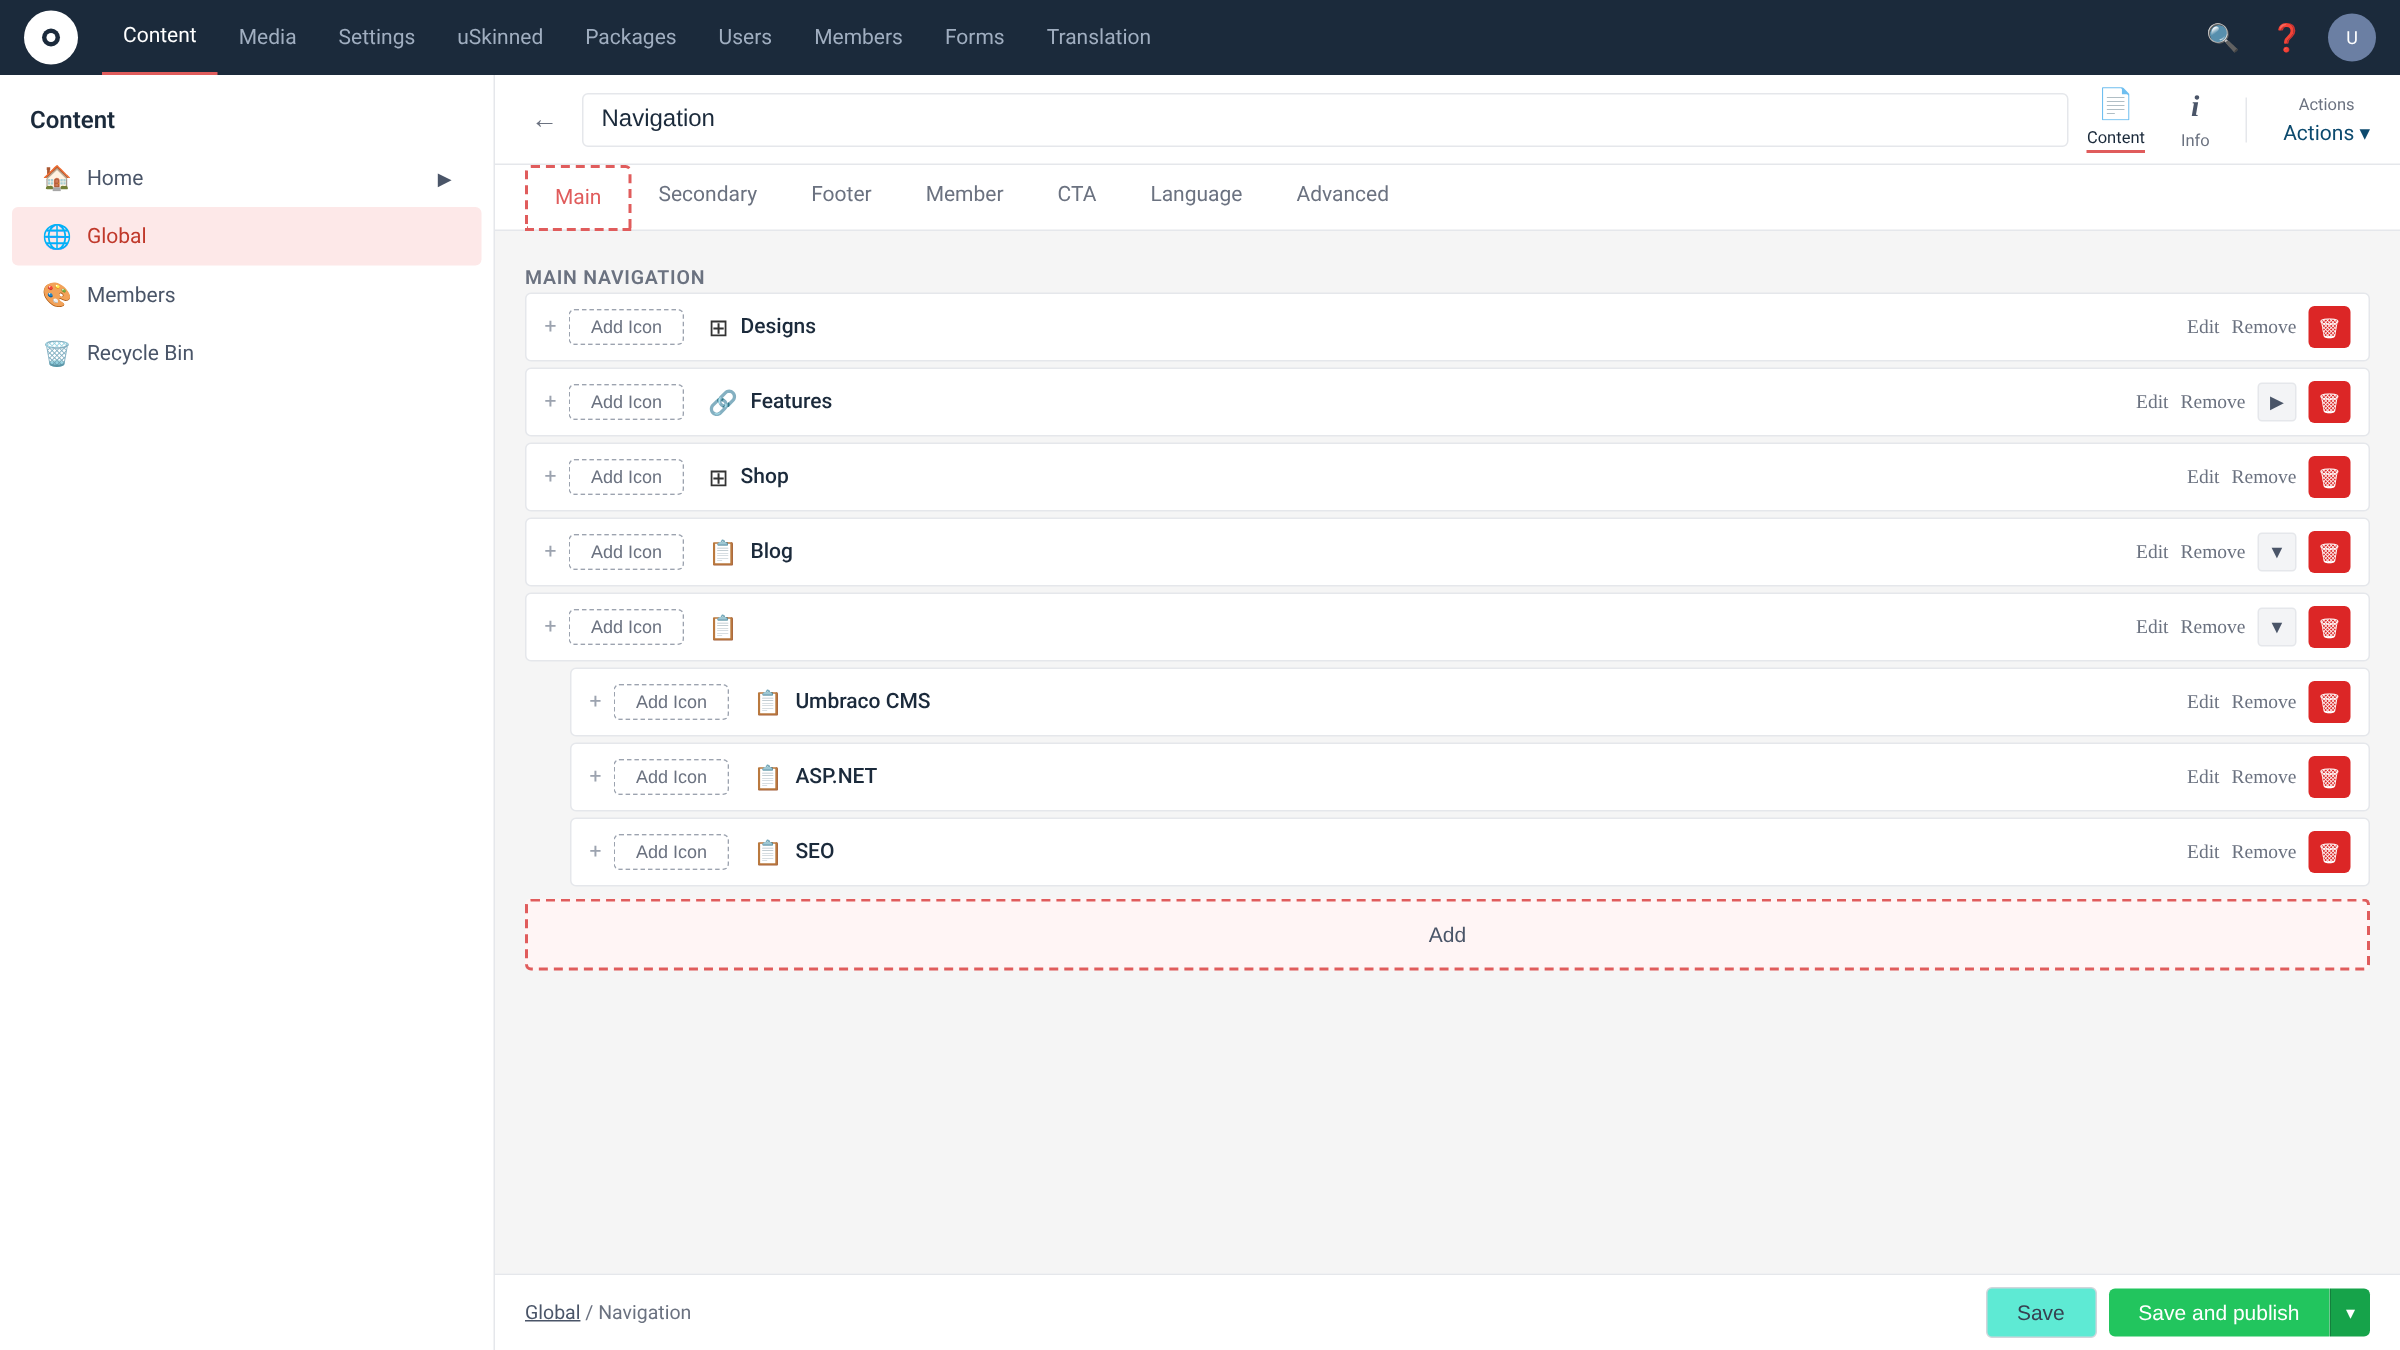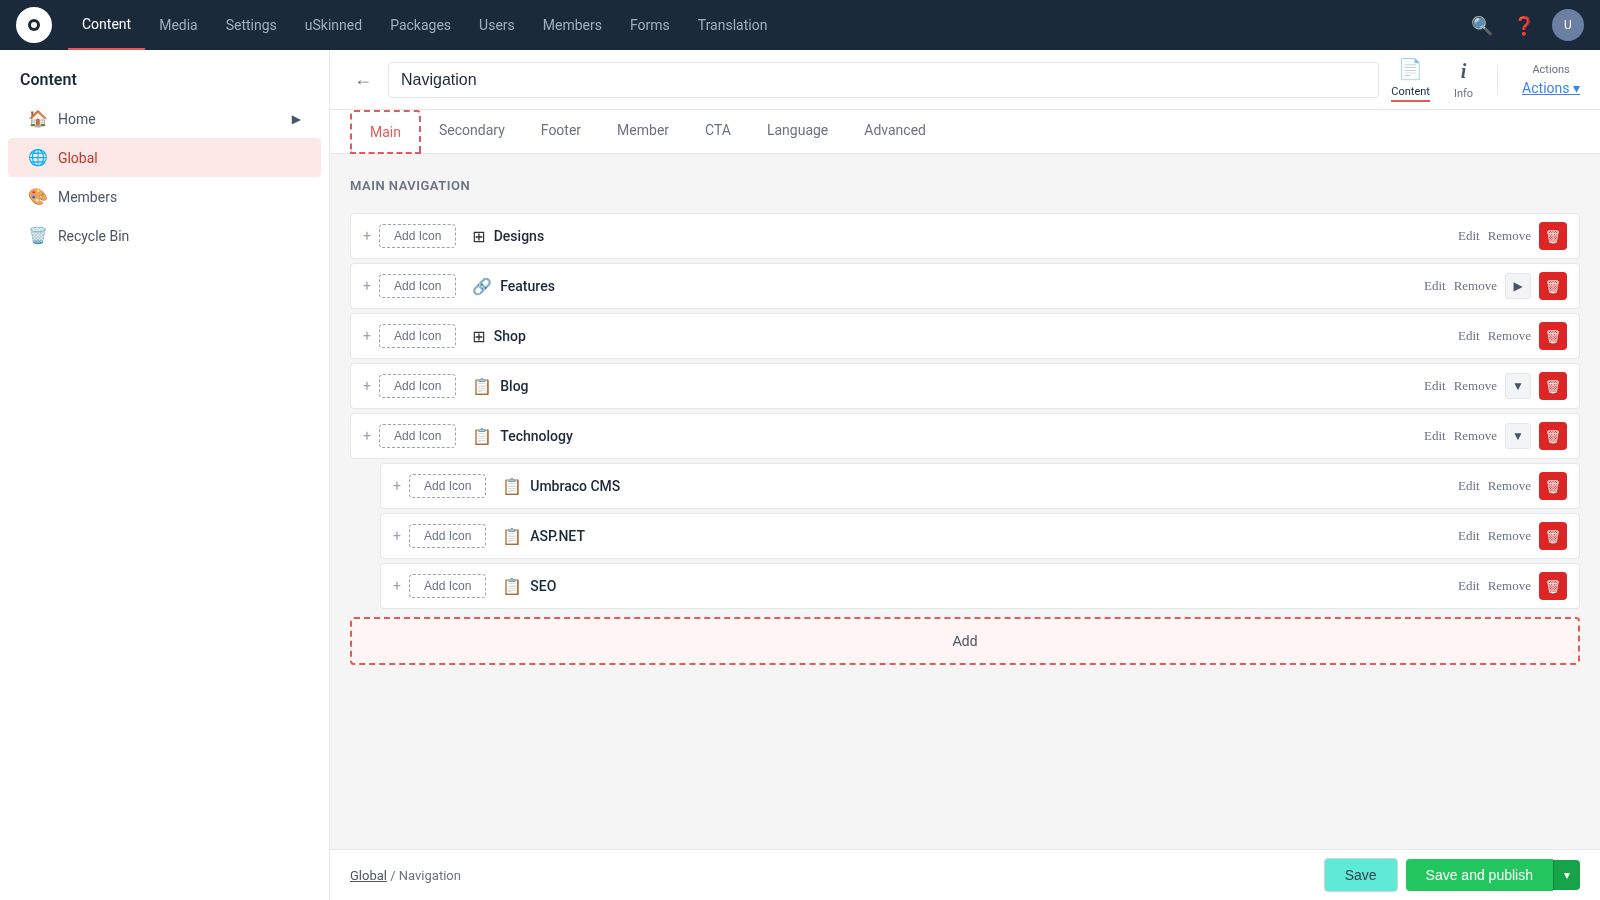--- a/index.html
+++ b/index.html
@@ -181,21 +181,21 @@
       flex: 1;
       overflow-y: auto;
       padding: 24px 20px;
     }
 
     
     .section-title {
       font-size: 13px;
       font-weight: 600;
       color: #6b7280;
-      margin-bottom: 20px;
+      margin-bottom: 2px;
       text-transform: uppercase;
       letter-spacing: 0.5px;
     }
 
     
     .nav-items-container {
       display: flex;
       flex-direction: column;
       gap: 4px;
     }
@@ -408,21 +408,21 @@
           <span class="action-icon">📄</span>
           <span>Content</span>
         </div>
         <div class="header-action-item">
           <span class="action-icon" style="font-style:italic;font-family:serif;font-size:20px;font-weight:bold;">i</span>
           <span>Info</span>
         </div>
         <div class="header-actions-divider"></div>
         <div class="header-action-item">
           <span>Actions</span>
-          <span style="font-size:14px;color:#3b82f6;text-decoration:underline;">Actions ▾</span>
+          <span style="font-size:14px;color:#0c4a6e;">Actions ▾</span>
         </div>
       </div>
     </div>
 
     <div class="tabs-bar">
       <div class="tab-item active">Main</div>
       <div class="tab-item">Secondary</div>
       <div class="tab-item">Footer</div>
       <div class="tab-item">Member</div>
       <div class="tab-item">CTA</div>
@@ -482,21 +482,20 @@
             <a class="nav-item-action-link">Remove</a>
             <div class="nav-item-chevron">▼</div>
             <button class="nav-item-delete-btn">🗑</button>
           </div>
         </div>
 
         <div class="nav-item-row">
           <span class="nav-item-drag">+</span>
           <button class="add-icon-btn">Add Icon</button>
           <span class="nav-item-icon">📋</span>
-          <span class="nav-item-label">Technology</span>
           <div class="nav-item-actions">
             <a class="nav-item-action-link">Edit</a>
             <a class="nav-item-action-link">Remove</a>
             <div class="nav-item-chevron">▼</div>
             <button class="nav-item-delete-btn">🗑</button>
           </div>
         </div>
 
         <div class="nav-item-row indented">
           <span class="nav-item-drag">+</span>
@@ -541,21 +540,21 @@
     </div>
 
     <div class="page-footer">
       <div class="breadcrumb">
         <a>Global</a>
         <span> / </span>
         <span>Navigation</span>
       </div>
       <div class="footer-actions">
         <button class="save-btn">Save</button>
-        <div style="display:flex;align-items:center;">
+        <div style="display:flex;">
           <button class="save-publish-btn">Save and publish</button>
           <button class="save-publish-dropdown">▾</button>
         </div>
       </div>
     </div>
 
   </div>
 </div>
 
 </body></html>

